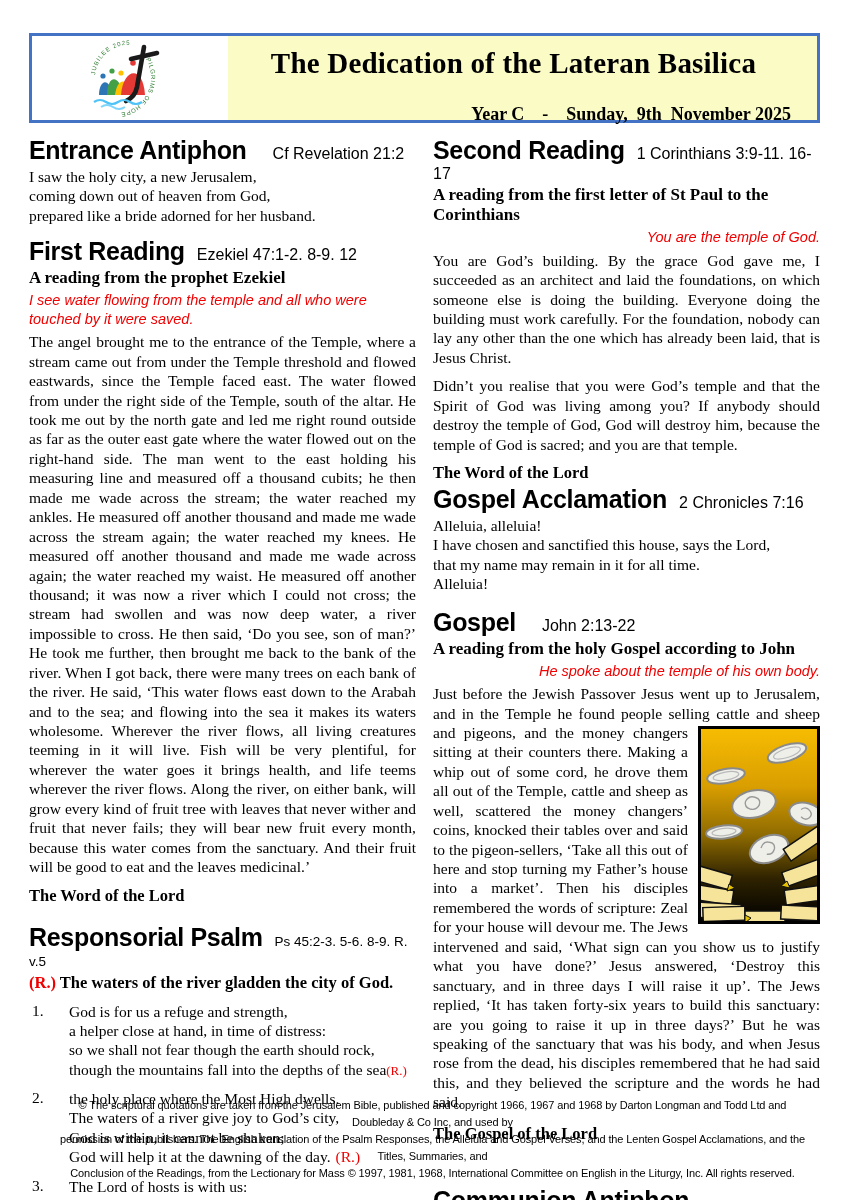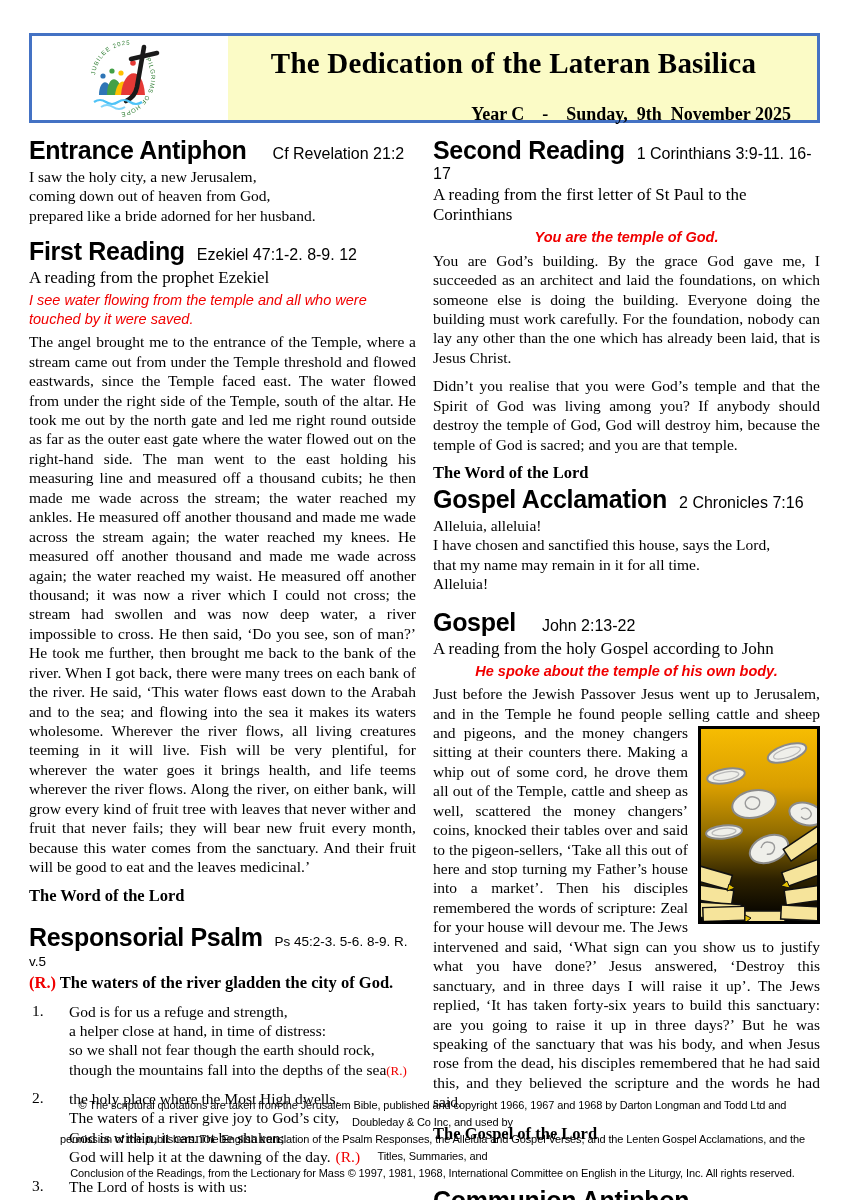--- a/index.html
+++ b/index.html
@@ -23,26 +23,26 @@
   .columns { display:grid; grid-template-columns:1fr 1fr; column-gap:17px; margin-top:13px; }
   .col { min-width:0; }
 
   .sect { margin:9px 0 2px 0; }
   .sect:first-child { margin-top:0; }
   .h2 { font-family:"Liberation Sans", sans-serif; font-weight:bold; font-size:25px; letter-spacing:-0.3px; }
   .ref { font-family:"Liberation Sans", sans-serif; font-size:16px; margin-left:12px; }
   .ref-wide { margin-left:26px; }
   .ref-sm { font-size:13.5px; }
 
-  .source { font-weight:normal; font-size:17px; line-height:1.18; margin:1px 0 2px 0; }
+  .source { font-weight:bold; font-size:17px; line-height:1.18; margin:1px 0 2px 0; }
   .summary {
     font-family:"Liberation Sans", sans-serif; font-style:italic;
     color:#F00000; font-size:14.5px; line-height:1.28; margin:3px 0 4px 0;
   }
-  .summary.centered { text-align:center;font-weight:bold; }
+  .summary.centered { text-align:right; }
 
   .body-text { font-size:15.5px; line-height:1.255; text-align:justify; margin:3px 0; }
   .plain-lines { font-size:15.5px; line-height:1.25; }
   .conclusion { font-weight:bold; font-size:16.5px; margin:9px 0 2px 0; }
 
   .psalm-response { font-weight:bold; font-size:16.5px; margin:3px 0 9px 0; }
   .r-marker { color:#F00000; font-weight:bold; }
   .verse { display:flex; margin:0 0 10px 0; }
   .vnum { width:37px; flex:none; font-size:15.5px; padding-left:3px; }
   .vlines { font-size:15.5px; line-height:1.25; }

